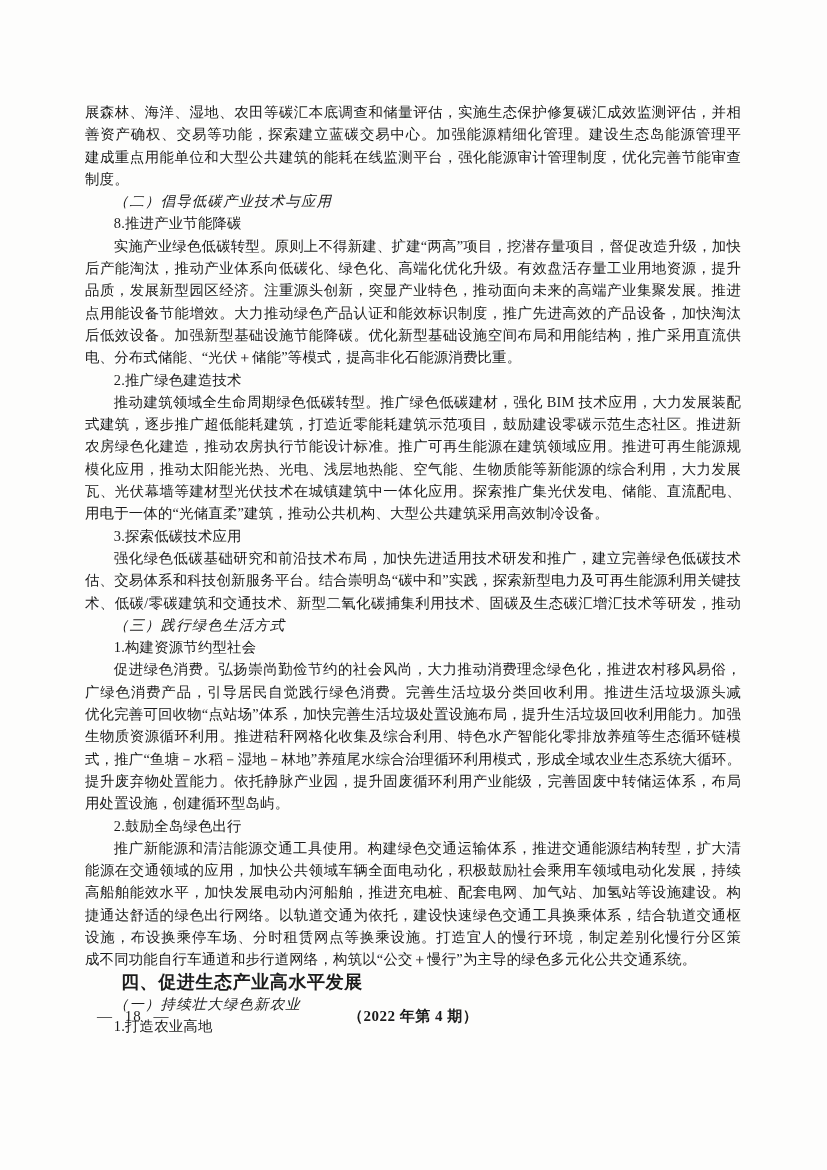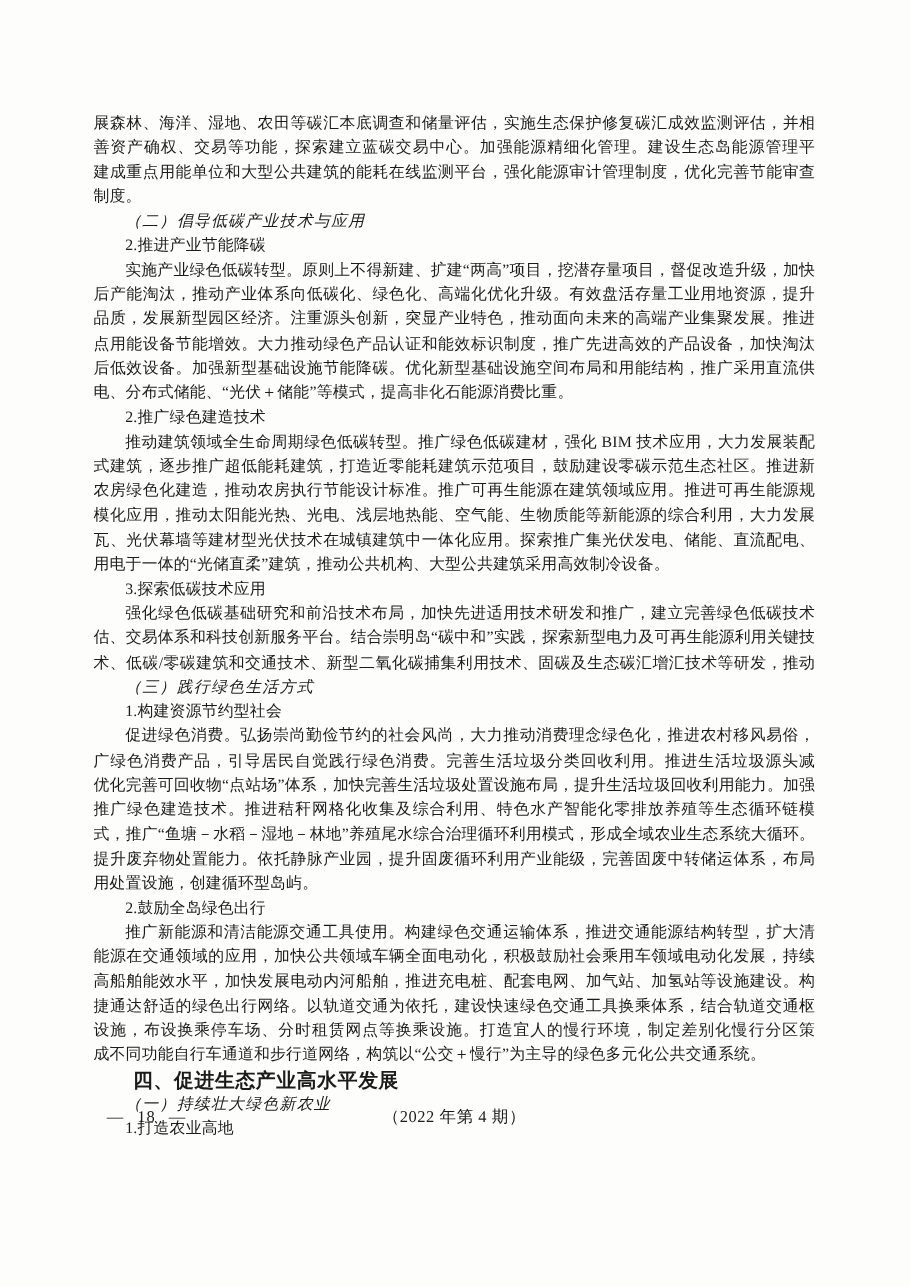--- a/index.html
+++ b/index.html
@@ -54,33 +54,34 @@
     left: 12px; top: 0;
     word-spacing: 7px;
     letter-spacing: 1px;
   }
   .issue {
     position: absolute;
     left: 50%; top: 0;
     transform: translateX(-50%);
     letter-spacing: 0.5px;
     white-space: nowrap;
+    font-weight: bold;
   }
 </style>
 </head>
 <body>
 
 <div class="page">
   <div class="content">
       <div class="line body fill">展森林、海洋、湿地、农田等碳汇本底调查和储量评估，实施生态保护修复碳汇成效监测评估，并相应完</div>
       <div class="line body fill">善资产确权、交易等功能，探索建立蓝碳交易中心。加强能源精细化管理。建设生态岛能源管理平台，</div>
       <div class="line body fill">建成重点用能单位和大型公共建筑的能耗在线监测平台，强化能源审计管理制度，优化完善节能审查</div>
       <div class="line body">制度。</div>
       <div class="line kai indent">（二）倡导低碳产业技术与应用</div>
-      <div class="line body indent">2.推进产业节能降碳</div>
+      <div class="line body indent">8.推进产业节能降碳</div>
       <div class="line body indent fill">实施产业绿色低碳转型。原则上不得新建、扩建“两高”项目，挖潜存量项目，督促改造升级，加快落</div>
       <div class="line body fill">后产能淘汰，推动产业体系向低碳化、绿色化、高端化优化升级。有效盘活存量工业用地资源，提升园区</div>
       <div class="line body fill">品质，发展新型园区经济。注重源头创新，突显产业特色，推动面向未来的高端产业集聚发展。推进重</div>
       <div class="line body fill">点用能设备节能增效。大力推动绿色产品认证和能效标识制度，推广先进高效的产品设备，加快淘汰落</div>
       <div class="line body fill">后低效设备。加强新型基础设施节能降碳。优化新型基础设施空间布局和用能结构，推广采用直流供</div>
       <div class="line body">电、分布式储能、“光伏＋储能”等模式，提高非化石能源消费比重。</div>
       <div class="line body indent">2.推广绿色建造技术</div>
       <div class="line body indent fill">推动建筑领域全生命周期绿色低碳转型。推广绿色低碳建材，强化 BIM 技术应用，大力发展装配</div>
       <div class="line body fill">式建筑，逐步推广超低能耗建筑，打造近零能耗建筑示范项目，鼓励建设零碳示范生态社区。推进新建</div>
       <div class="line body fill">农房绿色化建造，推动农房执行节能设计标准。推广可再生能源在建筑领域应用。推进可再生能源规</div>
@@ -89,21 +90,21 @@
       <div class="line body">用电于一体的“光储直柔”建筑，推动公共机构、大型公共建筑采用高效制冷设备。</div>
       <div class="line body indent">3.探索低碳技术应用</div>
       <div class="line body indent fill">强化绿色低碳基础研究和前沿技术布局，加快先进适用技术研发和推广，建立完善绿色低碳技术评</div>
       <div class="line body fill">估、交易体系和科技创新服务平台。结合崇明岛“碳中和”实践，探索新型电力及可再生能源利用关键技</div>
       <div class="line body fill">术、低碳/零碳建筑和交通技术、新型二氧化碳捕集利用技术、固碳及生态碳汇增汇技术等研发，推动绿</div>
       <div class="line kai indent">（三）践行绿色生活方式</div>
       <div class="line body indent">1.构建资源节约型社会</div>
       <div class="line body indent fill">促进绿色消费。弘扬崇尚勤俭节约的社会风尚，大力推动消费理念绿色化，推进农村移风易俗，推</div>
       <div class="line body fill">广绿色消费产品，引导居民自觉践行绿色消费。完善生活垃圾分类回收利用。推进生活垃圾源头减量，</div>
       <div class="line body fill">优化完善可回收物“点站场”体系，加快完善生活垃圾处置设施布局，提升生活垃圾回收利用能力。加强</div>
-      <div class="line body fill">推广绿色建造技术。推进秸秆网格化收集及综合利用、特色水产智能化零排放养殖等生态循环链模</div>
+      <div class="line body fill">生物质资源循环利用。推进秸秆网格化收集及综合利用、特色水产智能化零排放养殖等生态循环链模</div>
       <div class="line body fill">式，推广“鱼塘－水稻－湿地－林地”养殖尾水综合治理循环利用模式，形成全域农业生态系统大循环。</div>
       <div class="line body fill">提升废弃物处置能力。依托静脉产业园，提升固废循环利用产业能级，完善固废中转储运体系，布局利</div>
       <div class="line body">用处置设施，创建循环型岛屿。</div>
       <div class="line body indent">2.鼓励全岛绿色出行</div>
       <div class="line body indent fill">推广新能源和清洁能源交通工具使用。构建绿色交通运输体系，推进交通能源结构转型，扩大清洁</div>
       <div class="line body fill">能源在交通领域的应用，加快公共领域车辆全面电动化，积极鼓励社会乘用车领域电动化发展，持续提</div>
       <div class="line body fill">高船舶能效水平，加快发展电动内河船舶，推进充电桩、配套电网、加气站、加氢站等设施建设。构建便</div>
       <div class="line body fill">捷通达舒适的绿色出行网络。以轨道交通为依托，建设快速绿色交通工具换乘体系，结合轨道交通枢纽</div>
       <div class="line body fill">设施，布设换乘停车场、分时租赁网点等换乘设施。打造宜人的慢行环境，制定差别化慢行分区策略，形</div>
       <div class="line body">成不同功能自行车通道和步行道网络，构筑以“公交＋慢行”为主导的绿色多元化公共交通系统。</div>

